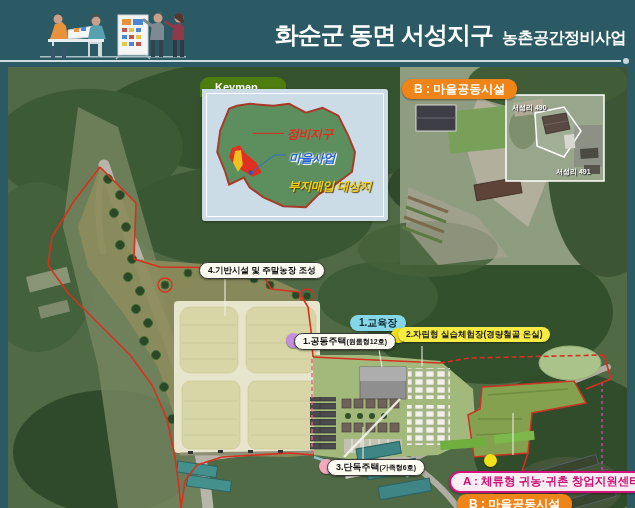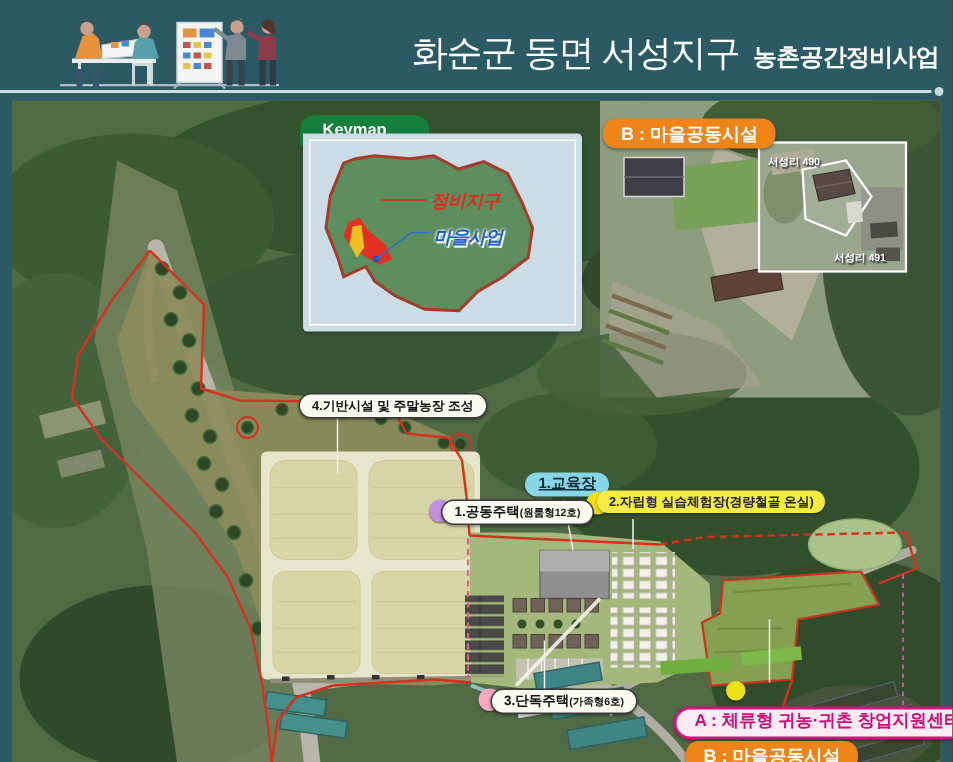--- a/index.html
+++ b/index.html
@@ -1,40 +1,40 @@
 <!DOCTYPE html>
 <html><head>
 <meta charset="utf-8">
 <style>
   html,body{margin:0;padding:0;background:#20434c;}
   #stage{position:relative;width:635px;height:508px;background:#2b5a64;overflow:hidden;
          font-family:"Liberation Sans",sans-serif;}
   .abs{position:absolute;}
   
   #title-wrap{position:absolute;right:9px;top:19px;color:#fff;white-space:nowrap;display:flex;align-items:baseline;gap:9px;}
-  #title-main{font-size:24px;font-weight:normal;letter-spacing:-1px;}
+  #title-main{font-size:24px;font-weight:bold;letter-spacing:-1px;}
   #title-sub{font-size:16px;font-weight:600;letter-spacing:-0.5px;}
   #header-line{position:absolute;left:0;top:60px;width:621px;height:2px;background:#e3ecee;opacity:.9;}
   #header-dot{position:absolute;left:623px;top:58px;width:6px;height:6px;border-radius:50%;background:#c7d6da;}
   
   #map{position:absolute;left:8px;top:67px;width:619px;height:441px;overflow:hidden;background:#4f6a44;}
   
-  #keymap-tab{position:absolute;left:200px;top:77px;width:86px;height:20px;background:#15803d;
+  #keymap-tab{position:absolute;left:200px;top:77px;width:86px;height:20px;background:#4d7c0f;
       border-radius:9px 9px 0 0;color:#fff;font-size:11px;font-weight:bold;line-height:20px;padding-left:15px;box-sizing:border-box;}
   #keymap-panel{position:absolute;left:202px;top:89px;width:186px;height:132px;background:#cbdce6;
       box-sizing:border-box;padding:4px;border-radius:0 3px 3px 3px;box-shadow:0 1px 3px rgba(0,0,0,.35);}
   #keymap-inner{width:100%;height:100%;border:1px solid #ffffff;box-sizing:border-box;}
   .km-label{position:absolute;font-weight:bold;font-size:12px;letter-spacing:-0.5px;white-space:nowrap;font-style:italic;}
   #km-label-jeongbi{left:287px;top:126px;color:#e8281e;}
   #km-label-maeul{left:289px;top:150px;color:#1f5fd0;text-shadow:0 0 2px #fff,0 0 2px #fff,1px 1px 0 #fff;}
   #km-label-buji{left:288px;top:178px;color:#f2cf1d;text-shadow:1px 1px 1px #4d3f06;}
   
   .pill{position:absolute;border-radius:9px;white-space:nowrap;line-height:1;box-shadow:0 1px 2px rgba(0,0,0,.4);}
   .pill-white{background:#fbfbf2;border:1px solid #3a3a3a;color:#111;padding:3px 8px;font-weight:bold;}
-  .pill-cyan{background:#85d6e6;color:#0c2a33;padding:3px 9px;font-weight:bold;font-size:10px;text-decoration:underline;}
+  .pill-cyan{background:#85d6e6;color:#0c2a33;padding:3px 9px;font-weight:bold;font-size:10px;}
   .pill-yellow{background:#f6ec43;color:#222;padding:3px 8px;font-weight:bold;}
   .pill-orange{background:#ef8418;color:#fff;padding:4px 12px;font-weight:bold;font-size:12px;border-radius:9px;}
   .pill-magenta{background:#fcecf4;border:2px solid #d4127c;color:#cc1076;padding:3px 12px;font-weight:bold;font-size:11.5px;border-radius:11px;}
   .dot{position:absolute;border-radius:50%;box-shadow:0 1px 1px rgba(0,0,0,.4);}
   .sub-t{font-size:7px;font-weight:bold;}
   .parcel{position:absolute;color:#fff;font-size:7px;font-weight:bold;text-shadow:1px 1px 1px #222;white-space:nowrap;}
 </style>
 </head>
 <body>
 
@@ -315,20 +315,21 @@
         <polygon points="25,55 33,52 38,60 50,70 55,80 46,84 36,78 27,72 22,64" fill="#e03020"></polygon>
         <polygon points="28,58 34,57 36,72 31,79 26,70" fill="#f0c020"></polygon>
         <circle cx="44" cy="80" r="2.2" fill="#1a57c8"></circle>
         <line x1="46" y1="40" x2="78" y2="40" stroke="#d42b1e" stroke-width="1"></line>
         <polyline points="44,80 68,62 80,62" fill="none" stroke="#2a6bd4" stroke-width="1"></polyline>
       </svg>
     </div>
   </div>
   <div id="km-label-jeongbi" class="km-label">정비지구</div>
   <div id="km-label-maeul" class="km-label">마을사업</div>
+  <div id="km-label-buji" class="km-label">부지매입 대상지</div>
 
   <div class="pill pill-orange" style="left:402px;top:79px;">B : 마을공동시설</div>
   <div class="parcel" style="left:512px;top:103px;">서성리 490</div>
   <div class="parcel" style="left:556px;top:167px;">서성리 491</div>
 
   <div class="pill pill-white" style="left:199px;top:250px;font-size:8.5px;margin-top:12px;">4.기반시설 및 주말농장 조성</div>
 
   <div class="pill pill-cyan" style="left:350px;top:315px;">1.교육장</div>
 
   <div class="dot" style="left:391px;top:328px;width:15px;height:15px;background:#f0e118;"></div>

